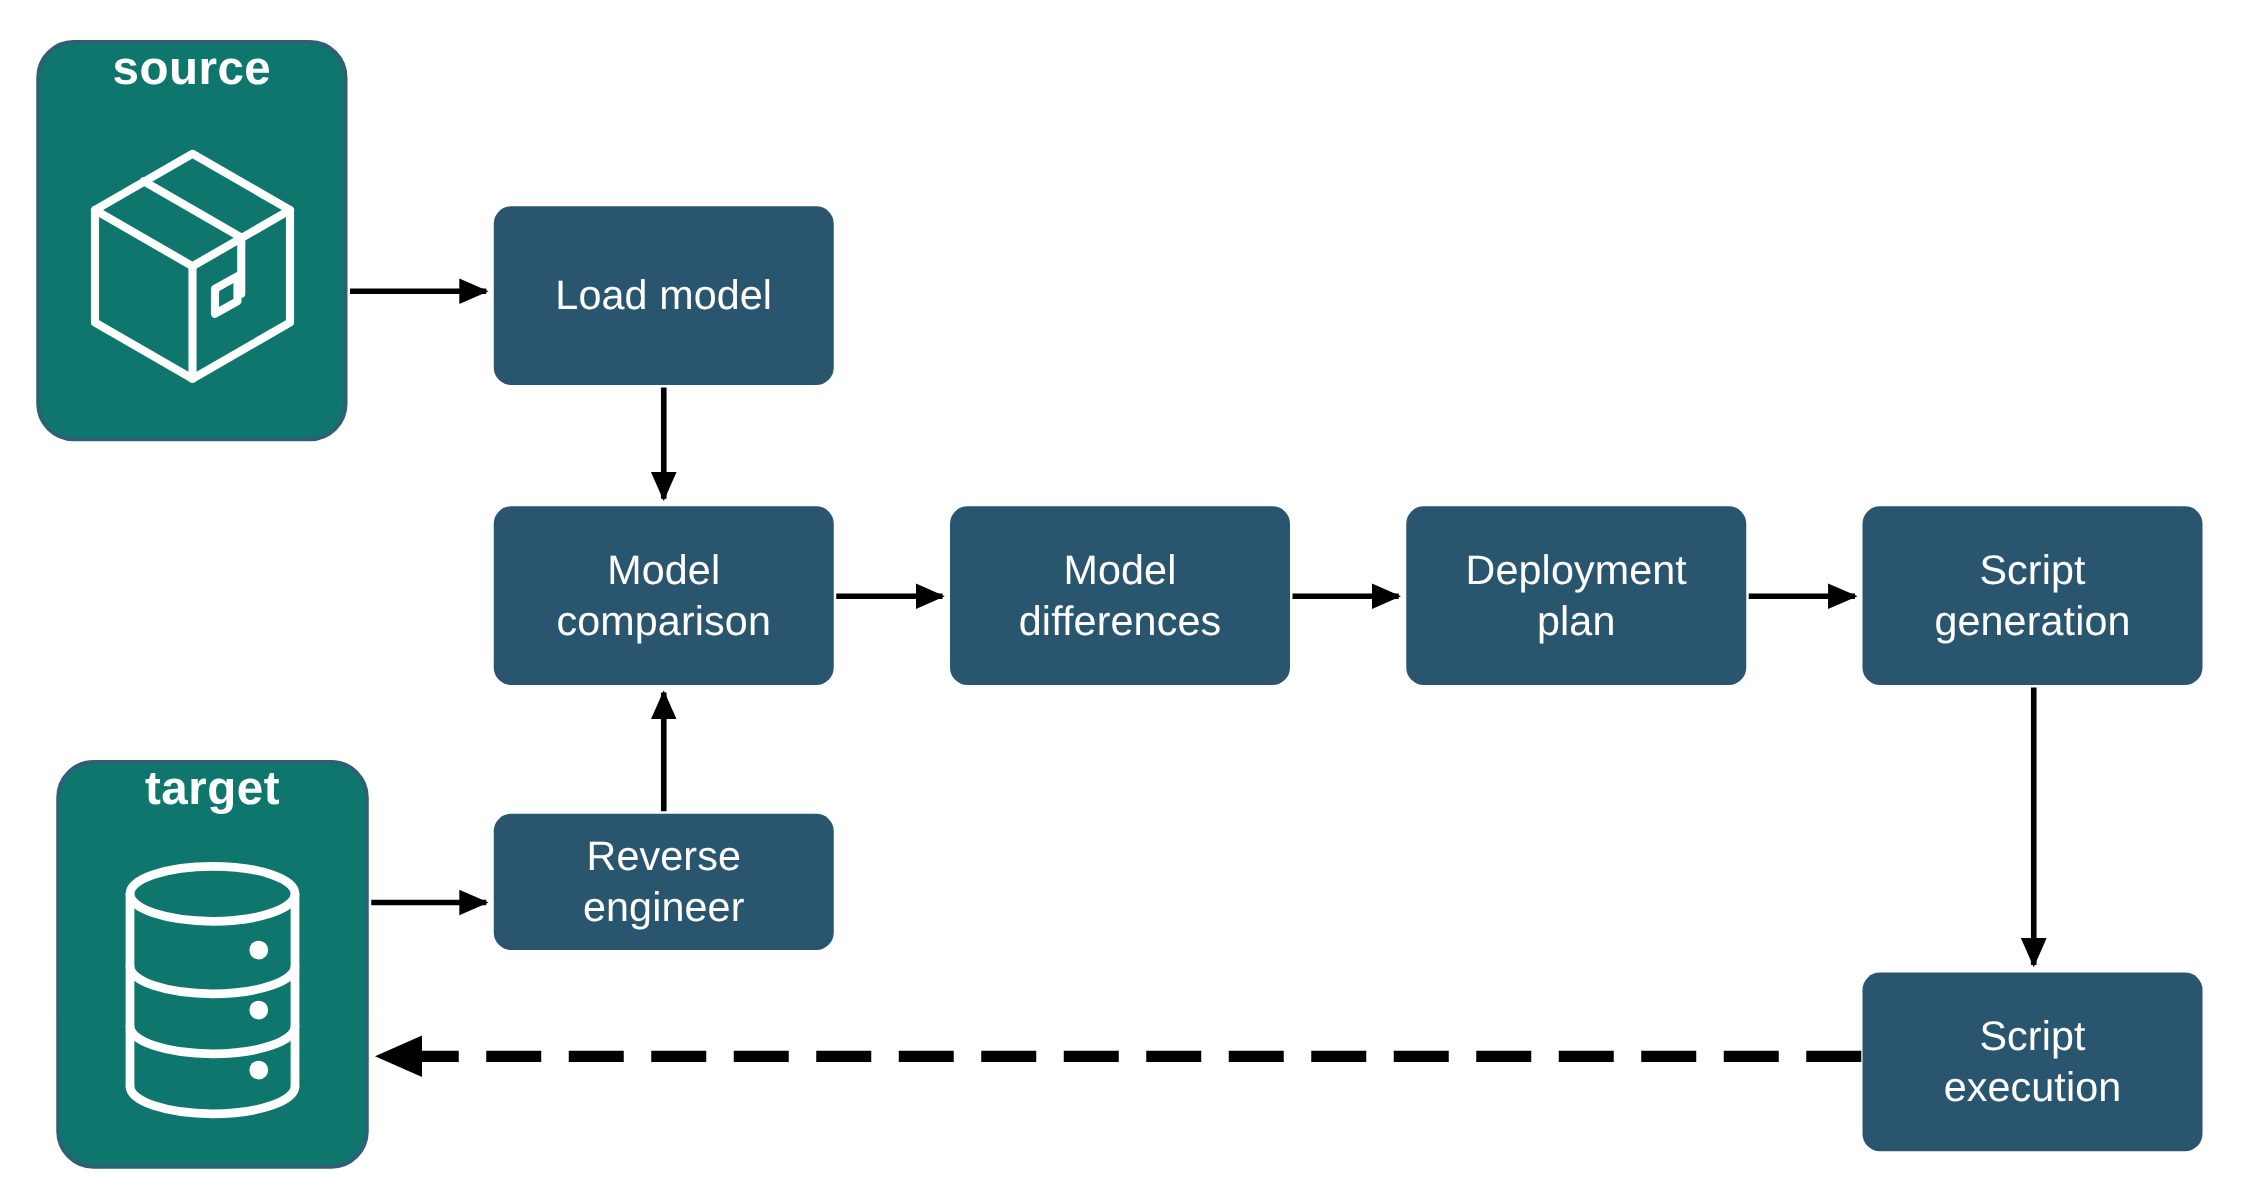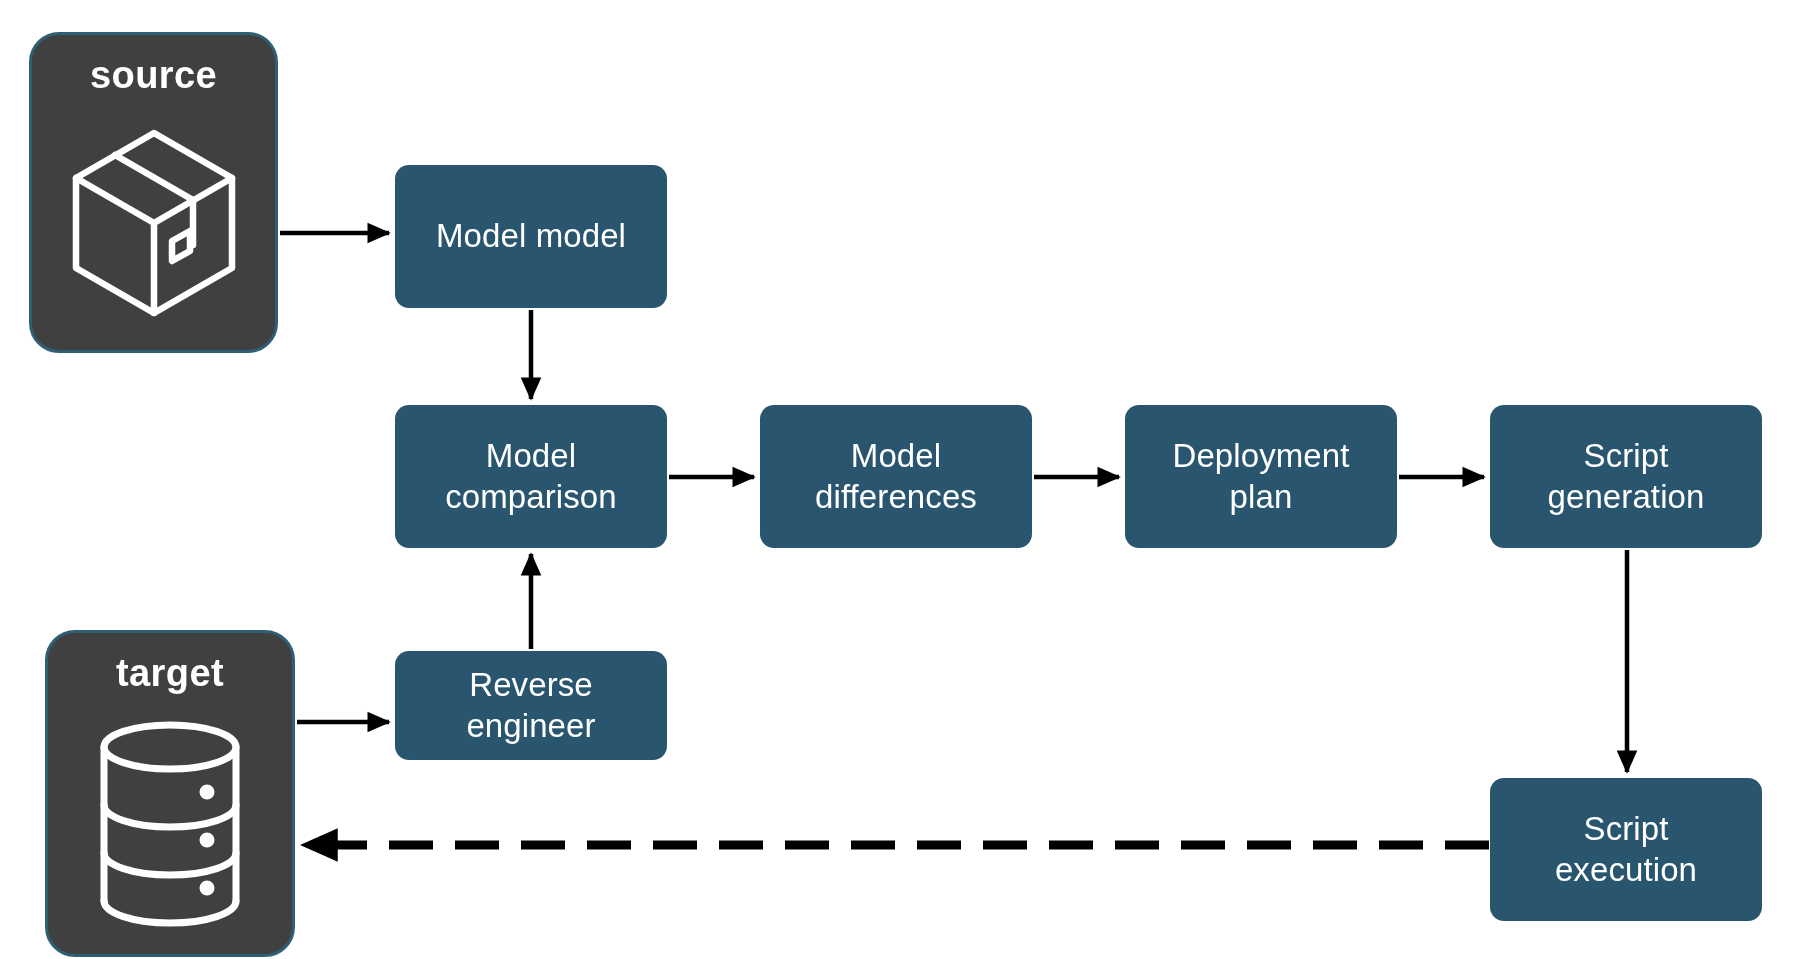--- a/index.html
+++ b/index.html
@@ -37,25 +37,24 @@
   }
   .node.process {
     background: #29556F;
     border-radius: 14px;
     font-size: 33px;
     font-weight: 400;
     line-height: 1.22;
     letter-spacing: 0.1px;
   }
   .node.endpoint {
-    background: #404040;
+    background: #0f766e;
     border: 3px solid #2F5F75;
     border-radius: 30px;
     justify-content: flex-end;
-    padding-top: 20px;
   }
   .endpoint-label {
     font-size: 38px;
     font-weight: 700;
     letter-spacing: 0.4px;
     line-height: 1.1;
   }
   .endpoint-icon {
     flex: 1 1 auto;
     display: flex;
@@ -115,21 +114,21 @@
 
           <path d="M 51 32 L 129 77"></path>
           <path d="M 129 122 L 129 77"></path>
 
           <path d="M 108 118 L 126 108 L 126 128 L 108 138 Z"></path>
         </g>
       </svg>
     </div>
   </div>
 
-  <div class="node endpoint" style="left:45px; top:608px; width:250px; height:327px;margin-top:22px;">
+  <div class="node endpoint" style="left:45px; top:608px; width:250px; height:327px;">
     <div class="endpoint-label">target</div>
     <div class="endpoint-icon">
       <svg width="160" height="210" viewBox="0 0 160 210" xmlns="http://www.w3.org/2000/svg">
         <g fill="none" stroke="#ffffff" stroke-width="7" stroke-linejoin="round" stroke-linecap="round">
           <ellipse cx="80" cy="28" rx="66" ry="22"></ellipse>
           <path d="M 14 28 L 14 182"></path>
           <path d="M 146 28 L 146 182"></path>
           <path d="M 14 182 a 66 22 0 0 0 132 0"></path>
           <path d="M 14 86 a 66 22 0 0 0 132 0"></path>
           <path d="M 14 134 a 66 22 0 0 0 132 0"></path>
@@ -137,21 +136,21 @@
         <g fill="#ffffff">
           <circle cx="117" cy="73" r="7.5"></circle>
           <circle cx="117" cy="121" r="7.5"></circle>
           <circle cx="117" cy="169" r="7.5"></circle>
         </g>
       </svg>
     </div>
   </div>
 
   <div class="node process" style="left:395px; top:165px; width:272px; height:143px;">
-    <span class="node-label">Model model</span>
+    <span class="node-label">Load model</span>
   </div>
 
   <div class="node process" style="left:395px; top:405px; width:272px; height:143px;">
     <span class="node-label">Model
 comparison</span>
   </div>
 
   <div class="node process" style="left:395px; top:651px; width:272px; height:109px;">
     <span class="node-label">Reverse
 engineer</span>

